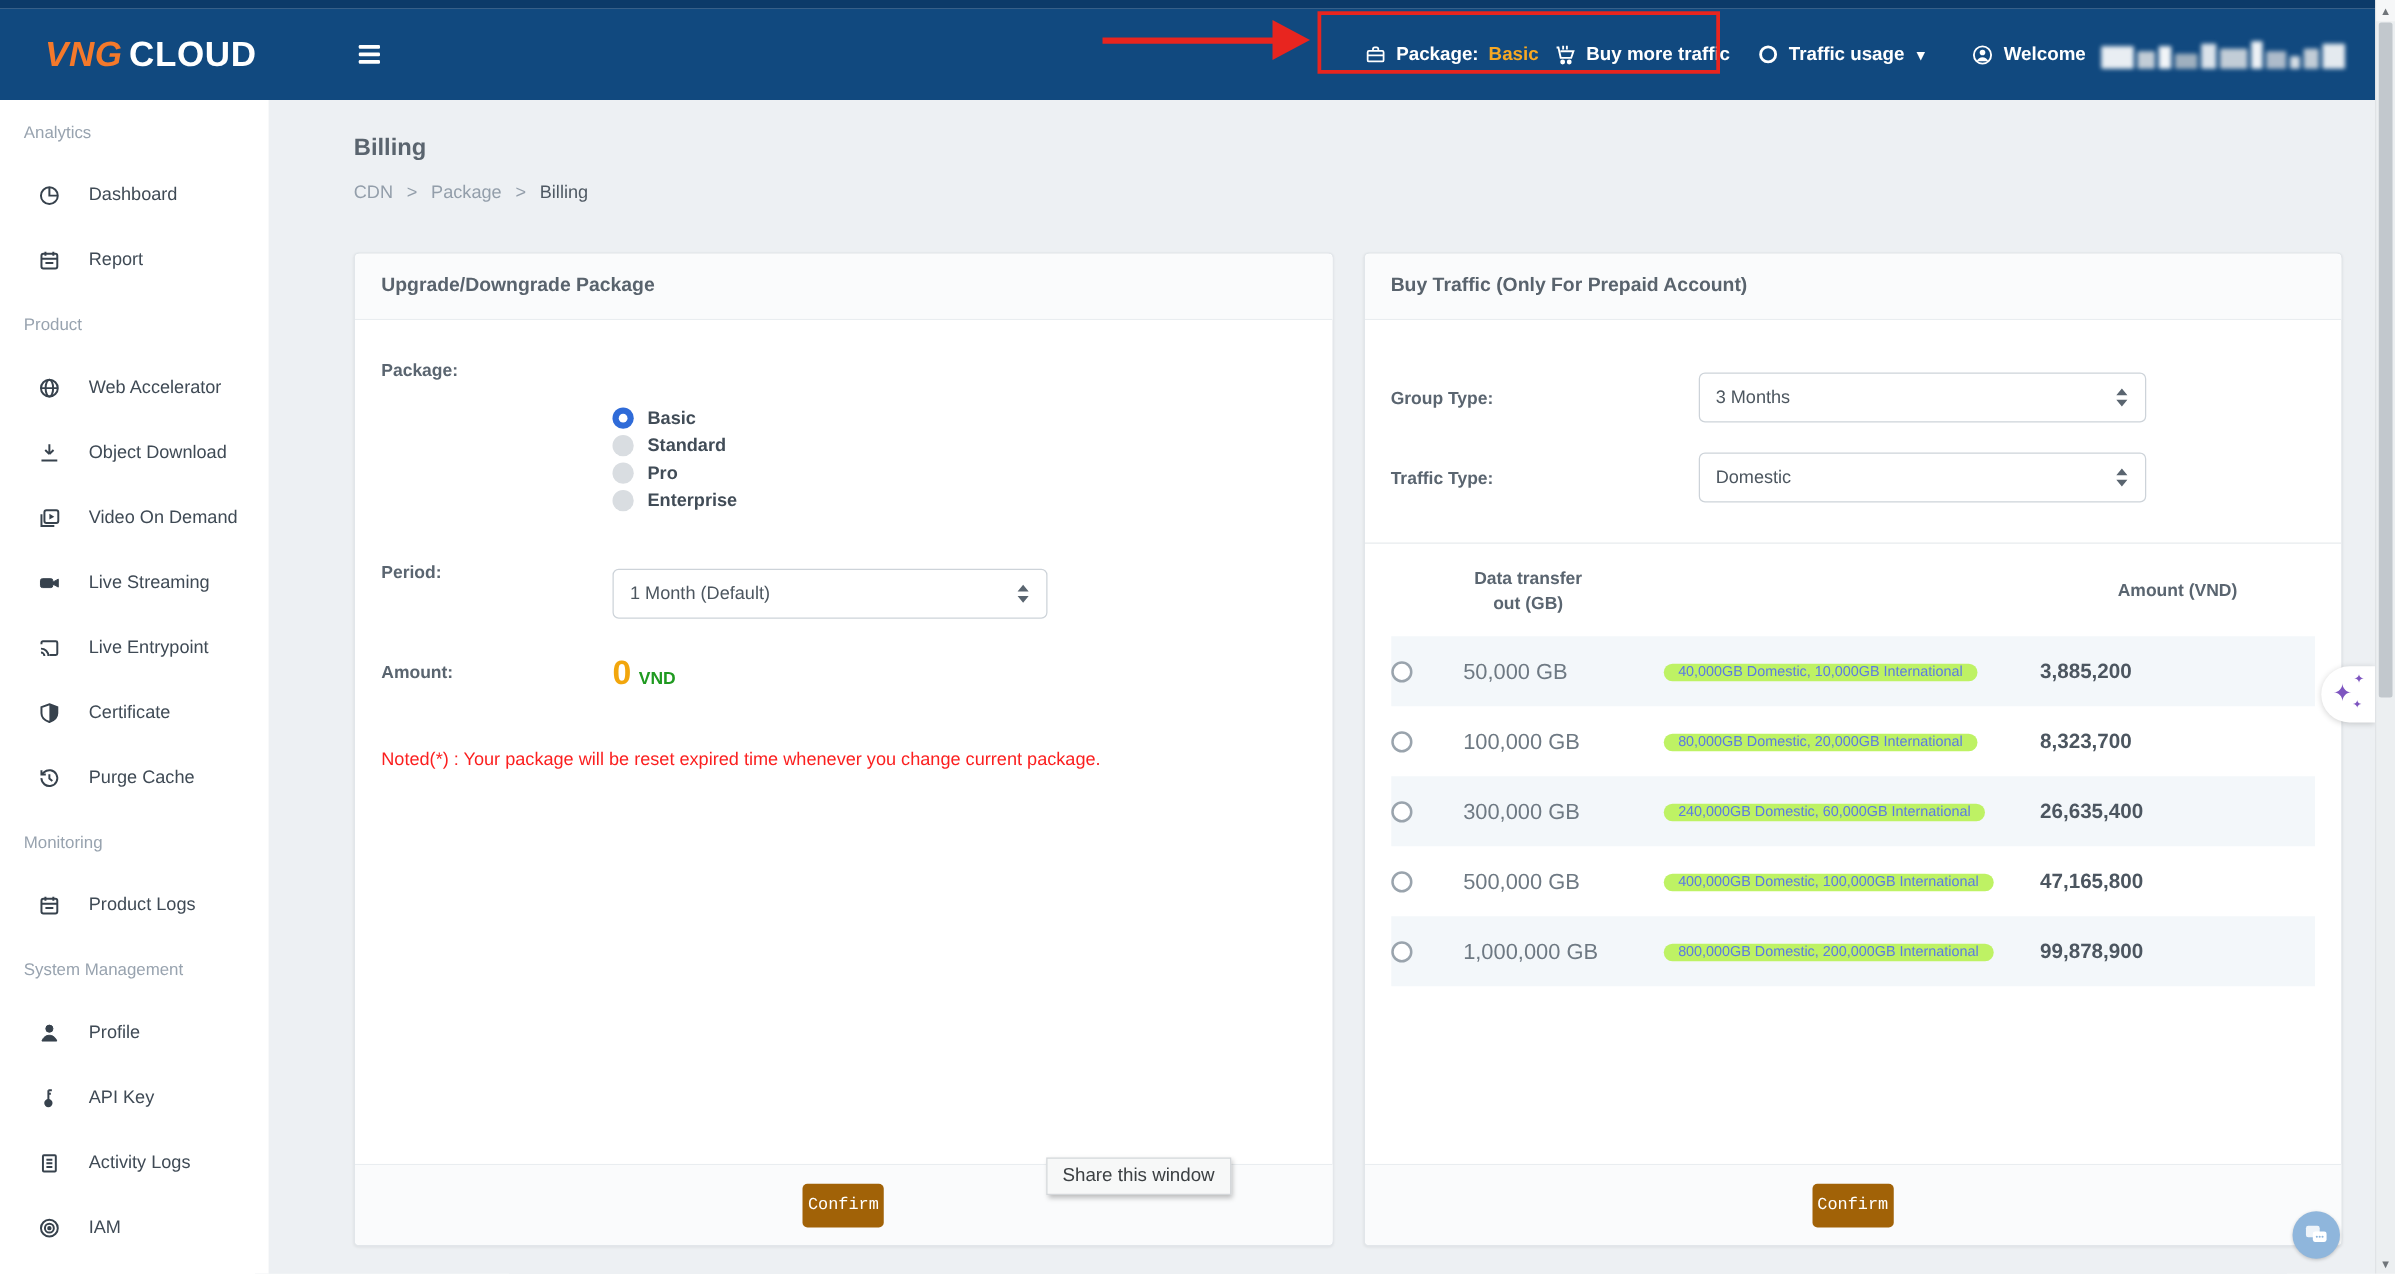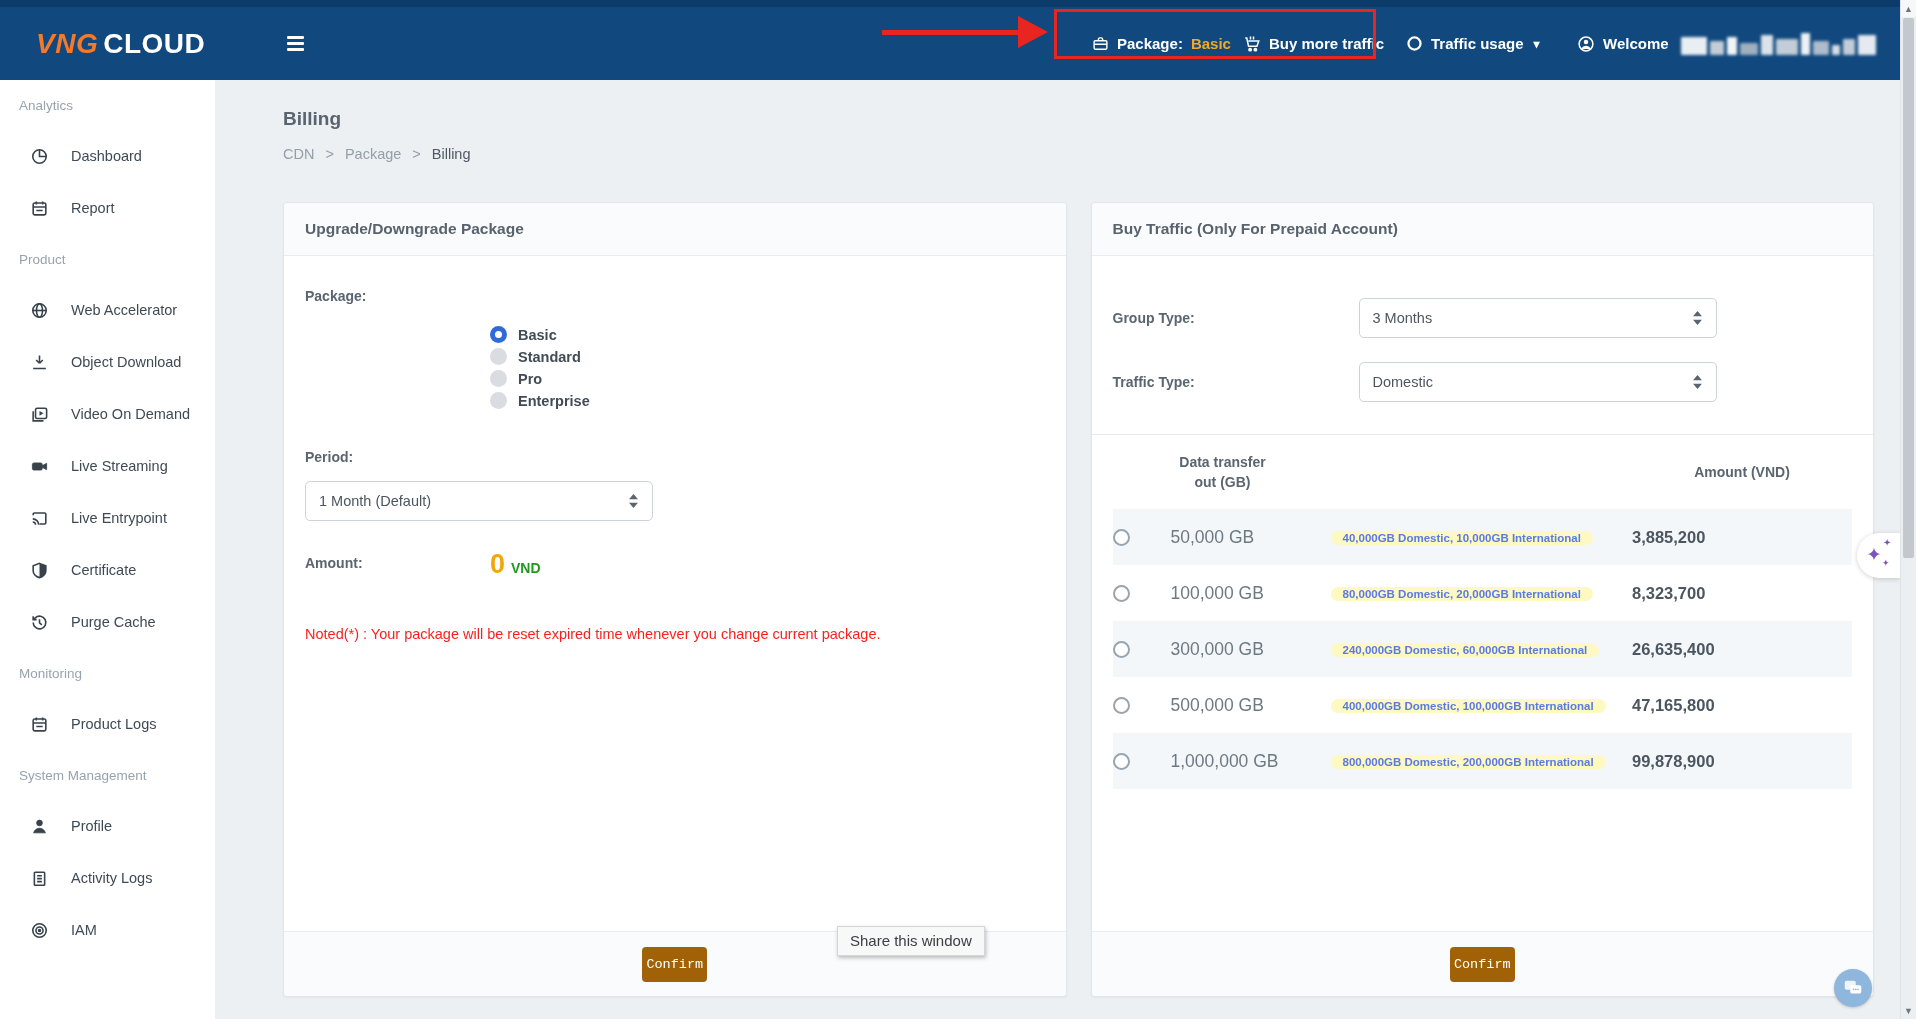--- a/index.html
+++ b/index.html
@@ -50,21 +50,21 @@
   .btn { background:#a16207; color:#fff; font-size:13.5px; font-family:Liberation Mono, monospace; padding:10px 4px; border-radius:4px; border:none; cursor:pointer; }
 
   .form-row { display:flex; }
   .form-label { width:185px; flex:none; font-size:14px; font-weight:700; color:#5a6570; }
   .row-package { margin-top:32px; }
   .radio-stack { display:flex; flex-direction:column; gap:5px; margin-top:38px; }
   .radio-row { display:flex; align-items:center; gap:11px; font-size:14.5px; font-weight:700; color:#414c57; cursor:pointer; }
   .radio { width:17px; height:17px; border-radius:50%; background:#d9dde1; position:relative; flex:none; }
   .radio.checked { background:#2f6bd8; }
   .radio.checked::after { content:""; position:absolute; inset:5px; background:#fff; border-radius:50%; }
-  .row-period { margin-top:30px;flex-direction:column; }
+  .row-period { margin-top:30px; }
   .row-period .form-label { padding-top:10px; }
   .select { width:348px; height:40px; border:1px solid #cdd3d9; border-radius:5px; display:flex; align-items:center; justify-content:space-between; padding:0 13px; font-size:14.5px; color:#4c565f; background:#fff; cursor:pointer; margin-top:16px; }
   .row-amount { margin-top:34px; }
   .amount-val { font-size:27px; font-weight:700; color:#f2a60c; line-height:1; }
   .amount-cur { font-size:14px; font-weight:700; color:#1f9a20; margin-left:6px; }
   .note { margin-top:48px; color:#fb1f1f; font-size:14.5px; }
 
   
   .t-form-row { display:flex; align-items:center; }
   .t-form-row .form-label { width:246px; }
@@ -72,21 +72,21 @@
   .row-group { margin-top:42px; }
   .row-traffic { margin-top:24px; }
   .divider { height:1px; background:#e7ebee; margin:32px -21px 0 -21px; }
   .t-grid { display:grid; grid-template-columns:58px 160px 1fr 220px; align-items:center; }
   .t-head { height:74px; font-size:14px; font-weight:700; color:#5a6570;text-align:center; }
   .t-head .th1 { max-width:104px; line-height:1.45; }
   .t-row { height:56px; cursor:pointer; }
   .t-row.alt { background:#f3f7fa; }
   .t-radio { width:17px; height:17px; border:2px solid #9aa4ad; border-radius:50%; background:#fff; cursor:pointer; }
   .gb { font-size:17.5px; color:#6e7983; }
-  .badge { display:inline-block; background:#fef9c3; color:#5b7ae4; font-size:11.5px; font-weight:700; padding:1px 12px; border-radius:11px; }
+  .badge { display:inline-block; background:#bef264; color:#5b7ae4; font-size:11.5px; font-weight:400; padding:1px 12px; border-radius:11px; }
   .amt { font-size:16.5px; font-weight:700; color:#4c5660; }
 
   
   .share-tooltip { position:absolute; left:837px; top:926px; background:#f7f8f8; border:1px solid #d4d7da; box-shadow:1px 2px 4px rgba(0,0,0,.25); padding:5px 12px 6px; font-size:15px; color:#3c4043; z-index:50; white-space:nowrap; }
 
   
   .ai-tab { position:absolute; right:16px; top:533px; width:43px; height:45px; background:#fff; border-radius:23px 0 0 23px; box-shadow:0 1px 5px rgba(0,0,0,.18); z-index:40; color:#7e55c0; cursor:pointer; }
   .ai-tab .s1 { position:absolute; left:9px; top:10px; font-size:19px; }
   .ai-tab .s2 { position:absolute; left:26px; top:4px; font-size:10px; }
   .ai-tab .s3 { position:absolute; left:25px; top:25px; font-size:9px; }
@@ -256,20 +256,27 @@
       <span>Product Logs</span>
     </div>
 
     <div class="sb-section">System Management</div>
     <div class="sb-item">
       <svg viewBox="0 0 24 24" fill="none">
           <circle cx="12" cy="7.5" r="3.6" fill="#37424d"></circle>
           <path d="M4.5 20c1.3-4 4.3-5.8 7.5-5.8s6.2 1.8 7.5 5.8z" fill="#37424d"></path>
         </svg>
       <span>Profile</span>
+    </div>
+    <div class="sb-item">
+      <svg viewBox="0 0 24 24" fill="none" stroke-width="2">
+          <circle cx="11" cy="17" r="3.2" fill="#37424d"></circle>
+          <path d="M11 13.8V4m0 0h3.5M11 7.5h2.5"></path>
+        </svg>
+      <span>API Key</span>
     </div>
     <div class="sb-item">
       <svg viewBox="0 0 24 24" fill="none" stroke-width="2">
           <rect x="5.5" y="4" width="13" height="16.5" rx="1"></rect>
           <path d="M9 8.5h6M9 12.2h6M9 15.9h6"></path>
         </svg>
       <span>Activity Logs</span>
     </div>
     <div class="sb-item">
       <svg viewBox="0 0 24 24" fill="none" stroke-width="2">

